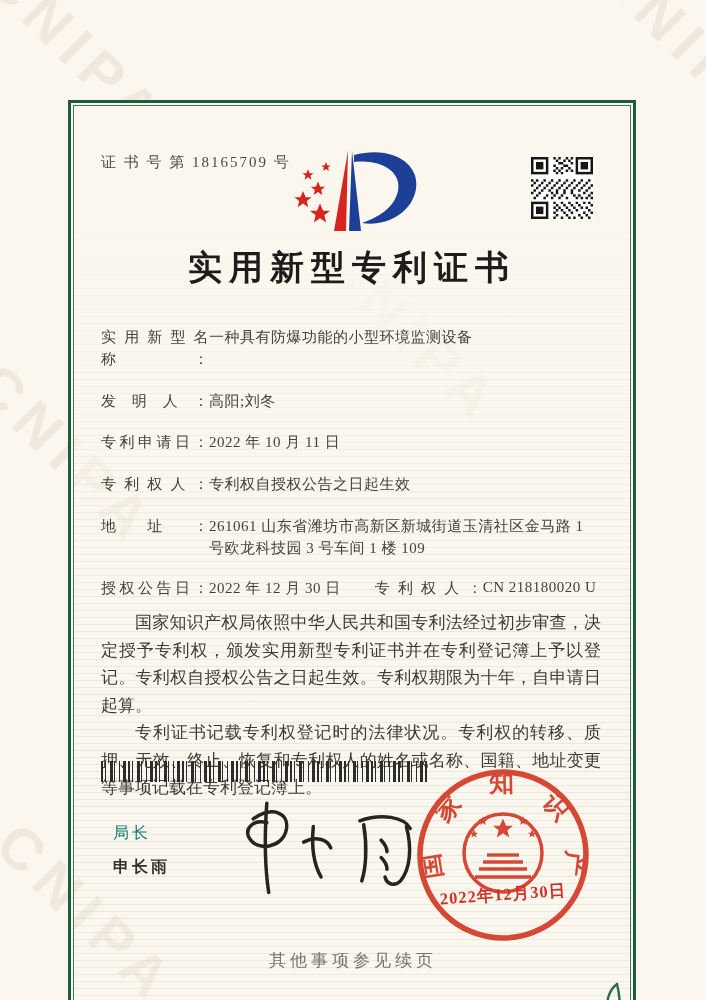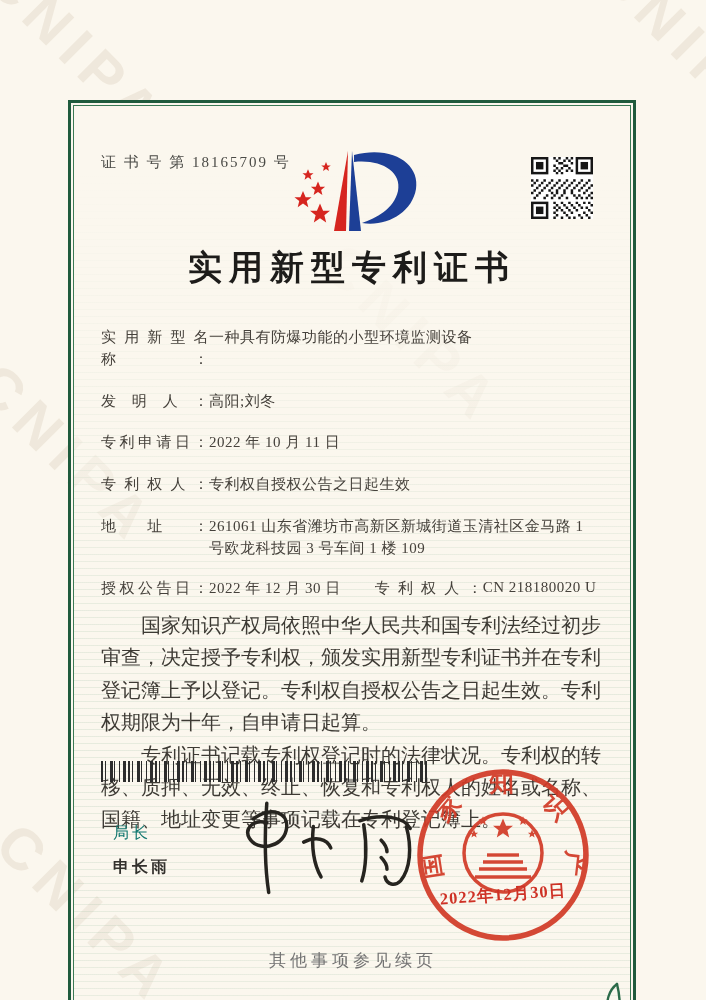--- a/index.html
+++ b/index.html
@@ -23,21 +23,21 @@
         font-weight:bold;letter-spacing:7px;color:#1d1c1a;}
   .fields{position:absolute;left:30px;right:34px;top:224px;font-size:15px;color:#45413b;letter-spacing:.5px;}
   .field{display:flex;margin-bottom:20px;line-height:1.45;}
   .field .lab{flex:none;width:108px;text-align:justify;text-align-last:justify;}
   .field .val{flex:1;}
   .grant{display:flex;margin-bottom:0;}
   .grant .pair{display:flex;}
   .grant .pair+.pair{margin-left:34px;}
   .grant .lab{flex:none;width:108px;text-align:justify;text-align-last:justify;}
   .grant .val{white-space:nowrap;}
-  .paras{position:absolute;left:30px;right:32px;top:506px;font-size:20px;line-height:1.62;
+  .paras{position:absolute;left:30px;right:32px;top:506px;font-size:17px;line-height:1.62;
         text-align:justify;color:#3d3a34;}
   .paras p{margin:0;text-indent:2em;}
   .barcode{position:absolute;left:30px;top:658px;width:328px;height:21px;
         background:repeating-linear-gradient(90deg,#2c2c2c 0 2px,transparent 2px 4px,
         #2c2c2c 4px 5px,transparent 5px 9px,#2c2c2c 9px 12px,transparent 12px 13px,
         #2c2c2c 13px 14px,transparent 14px 18px,#2c2c2c 18px 19px,transparent 19px 22px,
         #2c2c2c 22px 25px,transparent 25px 27px);}
   .sig-role{position:absolute;left:42px;top:720px;font-size:16px;letter-spacing:3px;color:#0f766e;}
   .sig-name{position:absolute;left:42px;top:754px;font-size:16px;letter-spacing:3px;color:#33312d;font-weight:bold;}
   .signature{position:absolute;left:126px;top:688px;width:252px;height:108px;}

